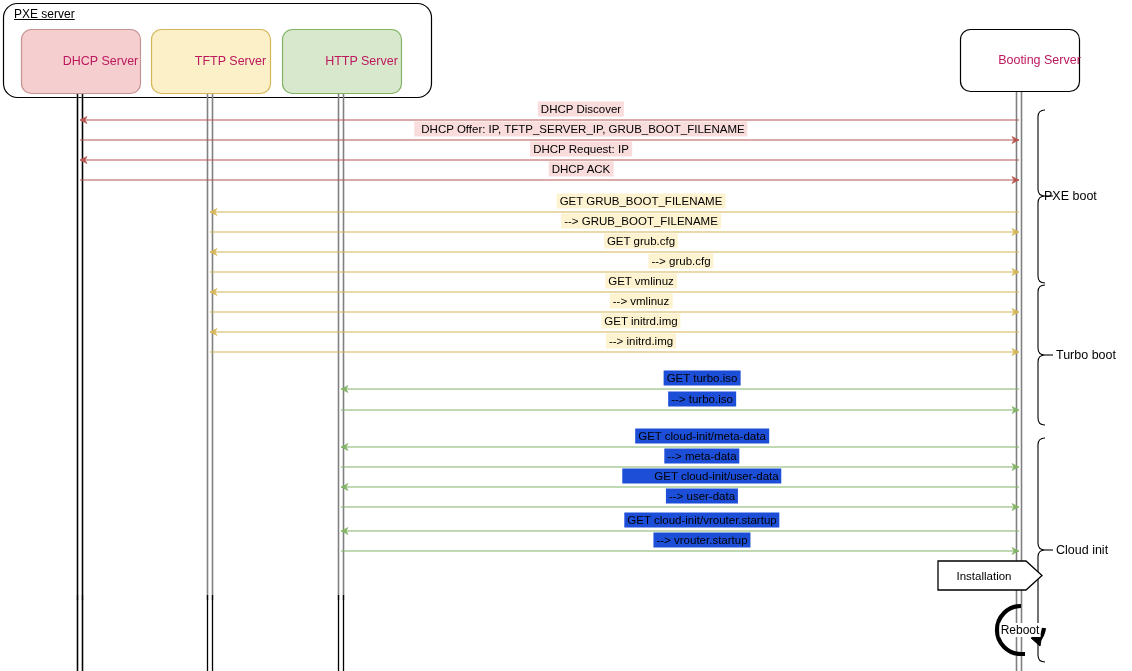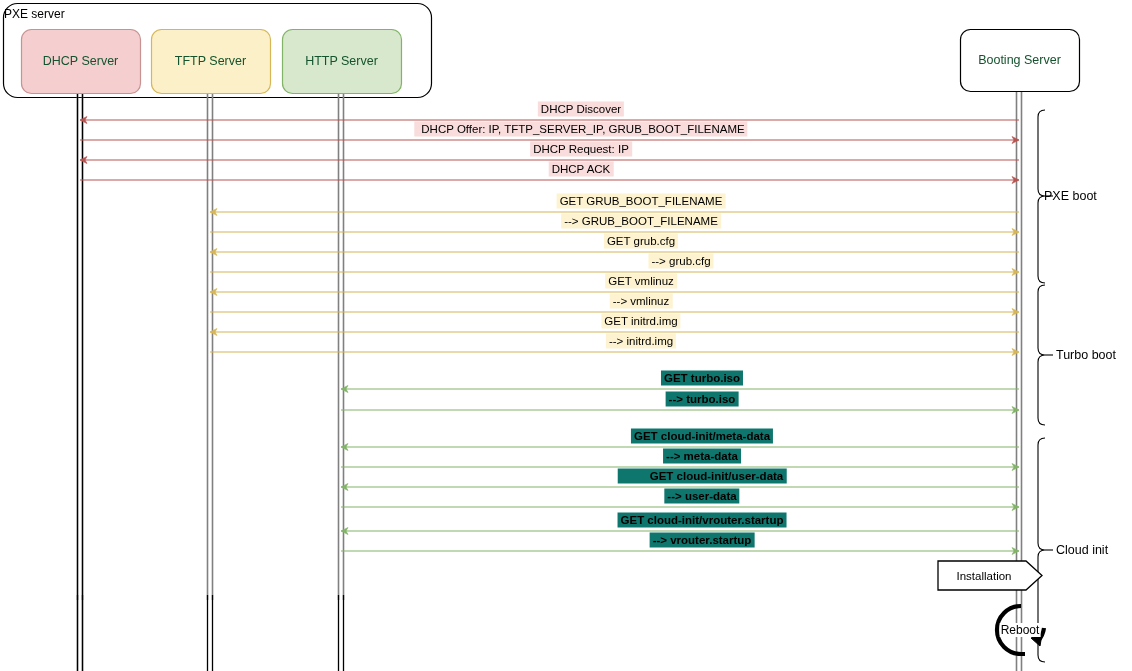--- a/index.html
+++ b/index.html
@@ -3,23 +3,23 @@
 <meta charset="utf-8">
 <style>
   html,body{margin:0;padding:0;background:#ffffff;}
   body{font-family:"Liberation Sans",sans-serif;}
   #stage{position:relative;width:1132px;height:671px;overflow:hidden;background:#fff;}
   #svgroot{position:absolute;left:0;top:0;width:1132px;height:671px;}
   .lbl{position:absolute;font-size:11.5px;line-height:13px;color:#000;white-space:nowrap;
        transform:translate(-50%,-50%);padding:1px 3px;}
   .lbl.red{background:#f9dcdc;}
   .lbl.yel{background:#fdf3d0;}
-  .lbl.grn{background:#0f766e;font-weight:bold;}
-  .boxlabel{position:absolute;font-size:12.5px;color:#14532d;white-space:nowrap;
-            transform:translate(-50%,-50%);}
+  .lbl.grn{background:#1d4ed8;}
+  .boxlabel{position:absolute;font-size:12.5px;color:#be185d;white-space:nowrap;
+            transform:translate(-50%,-50%);padding-left:40px;}
   .grouptitle{position:absolute;font-size:12px;color:#000;white-space:nowrap;}
   .bracelabel{position:absolute;font-size:12.5px;color:#000;white-space:nowrap;
               transform:translateY(-50%);}
   .notelabel{position:absolute;font-size:11.5px;color:#000;white-space:nowrap;
              transform:translate(-50%,-50%);}
   .rebootlabel{position:absolute;font-size:12px;color:#000;white-space:nowrap;
                transform:translate(-50%,-50%);background:#fff;padding:0 1px;}
 </style>
 </head>
 <body>
@@ -92,21 +92,21 @@
       <path d="M 1045 285 Q 1038 285 1038 292 L 1038 348 Q 1038 355 1045 355 Q 1038 355 1038 362 L 1038 418 Q 1038 425 1045 425" fill="none" stroke="#000000" stroke-width="1.1"></path>
       <line x1="1045" y1="355" x2="1053" y2="355" stroke="#000000" stroke-width="1.1"></line>
       <path d="M 1045 438 Q 1038 438 1038 445 L 1038 543 Q 1038 550 1045 550 Q 1038 550 1038 557 L 1038 655 Q 1038 662 1045 662" fill="none" stroke="#000000" stroke-width="1.1"></path>
       <line x1="1045" y1="550" x2="1053" y2="550" stroke="#000000" stroke-width="1.1"></line>
       <path d="M938,561 L1026,561 L1042,575.5 L1026,590 L938,590 Z" fill="#ffffff" stroke="#000000" stroke-width="1.3"></path>
       <path d="M 1021 606 A 24 24 0 1 0 1021 654 L 1025 654" fill="none" stroke="#000000" stroke-width="4.2" stroke-linecap="butt"></path>
       <path d="M 1044 628 A 24 24 0 0 1 1038 641" fill="none" stroke="#000000" stroke-width="4.2"></path>
       <path d="M 1031 638 L 1040 646 L 1042 634 Z" fill="#000000" stroke="#000000" stroke-width="1"></path>
     </svg>
   <div id="overlay">
-      <div class="grouptitle" style="left: 4px; top: 7px;">PXE server</div>
+      <div class="grouptitle" style="left: 14px; top: 7px; text-decoration: underline;">PXE server</div>
       <div class="boxlabel" style="left: 80.5px; top: 61px;">DHCP Server</div>
       <div class="boxlabel" style="left: 210.5px; top: 61px;">TFTP Server</div>
       <div class="boxlabel" style="left: 341.5px; top: 61px;">HTTP Server</div>
       <div class="boxlabel" style="left: 1019.5px; top: 60px;">Booting Server</div>
       <div class="lbl red" style="left: 581px; top: 109px;">DHCP Discover</div>
       <div class="lbl red" style="left: 581px; top: 129px; padding-left: 7px;">DHCP Offer: IP, TFTP_SERVER_IP, GRUB_BOOT_FILENAME</div>
       <div class="lbl red" style="left: 581px; top: 149px;">DHCP Request: IP</div>
       <div class="lbl red" style="left: 581px; top: 169px;">DHCP ACK</div>
       <div class="lbl yel" style="left: 641px; top: 201px;">GET GRUB_BOOT_FILENAME</div>
       <div class="lbl yel" style="left: 641px; top: 221px;">--&gt; GRUB_BOOT_FILENAME</div>

